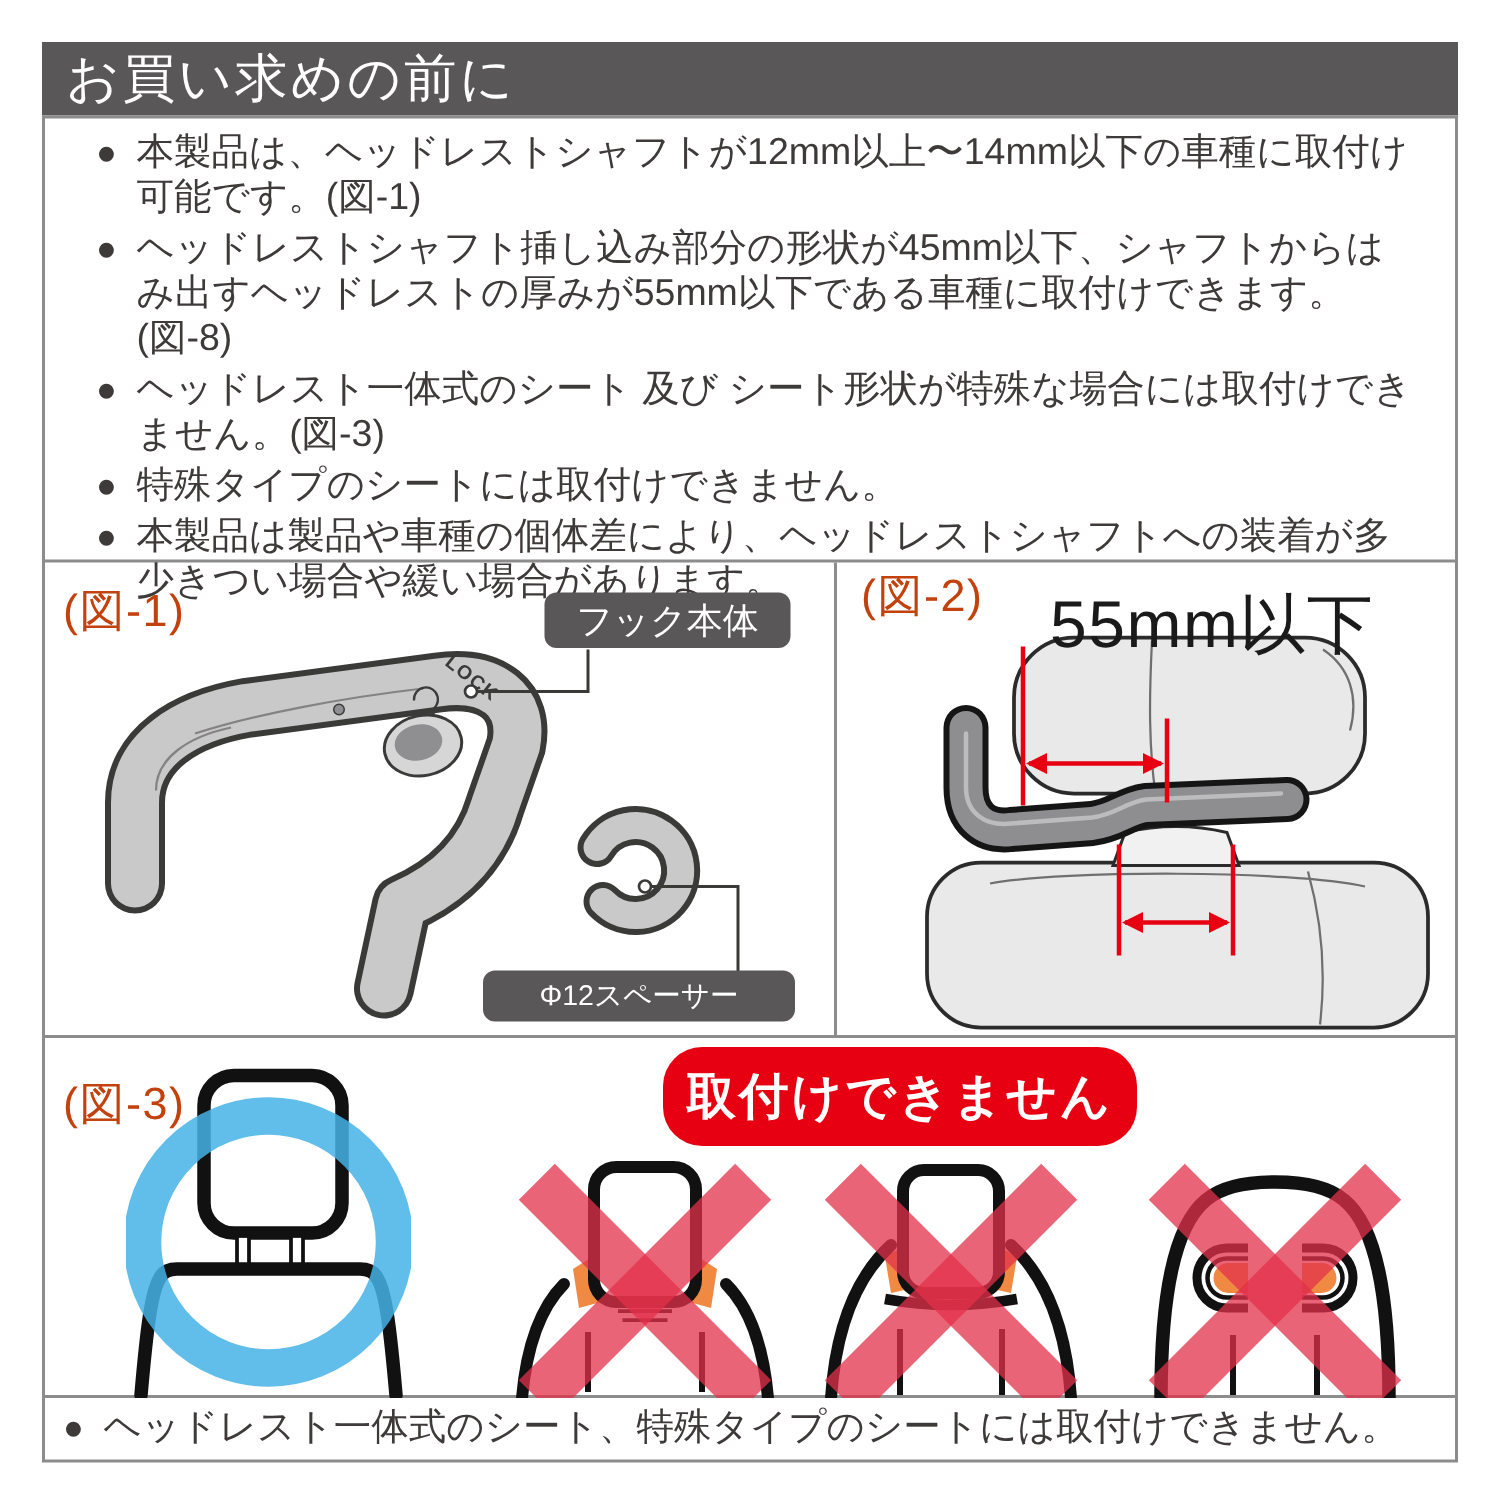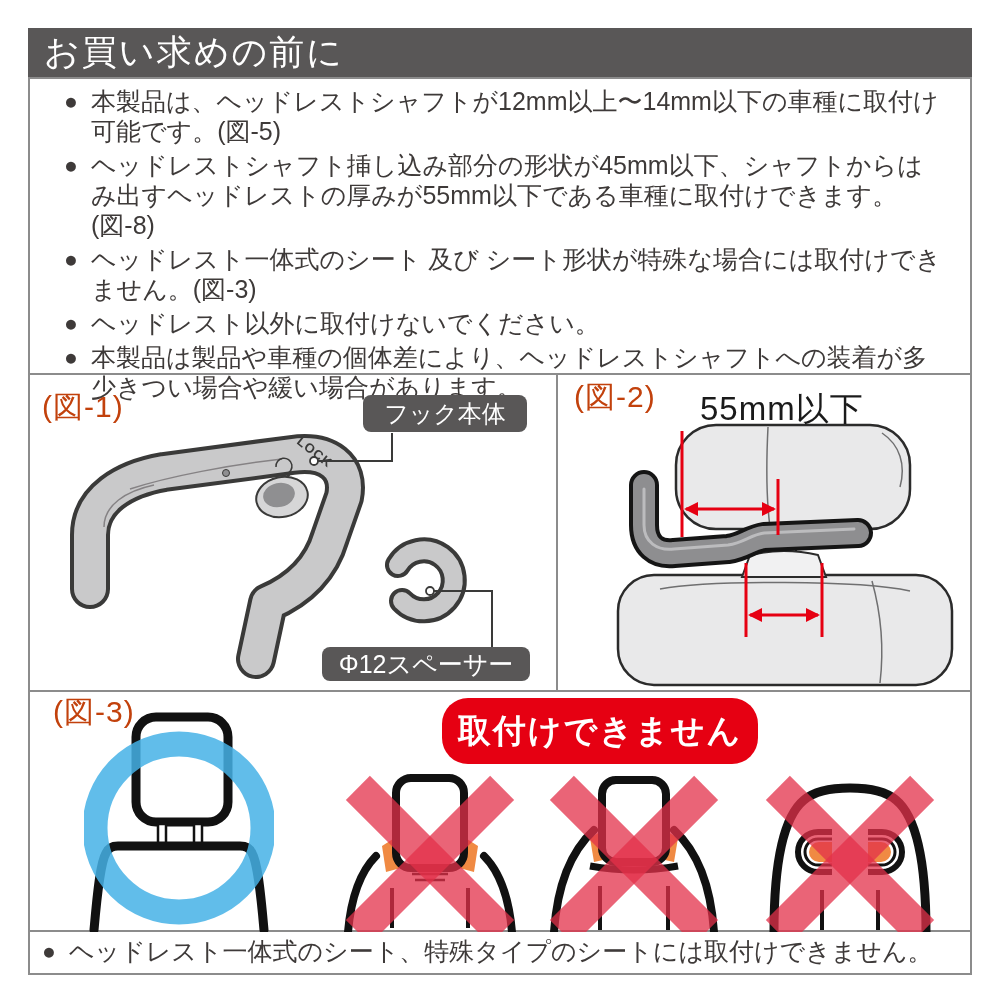--- a/index.html
+++ b/index.html
@@ -22,21 +22,21 @@
   .notes{left:64px;top:86px;width:884px;font-size:25px;line-height:30px;color:#3e3a39;}
   .note-item{display:flex;margin-bottom:4px;}
   .note-item .bullet{flex:0 0 27px;font-size:23px;}
   
   .fig-label{font-size:30px;color:#c2410c;letter-spacing:1px;}
   
   .pill{
     background:#595757;color:#ffffff;border-radius:8px;text-align:center;
     display:flex;align-items:center;justify-content:center;box-sizing:border-box;
   }
-  .dim-text{font-size:33px;color:#1a1a1a;letter-spacing:1px;white-space:nowrap;}
+  .dim-text{font-size:44px;color:#1a1a1a;letter-spacing:1px;white-space:nowrap;}
   
   .badge{
     background:#e60012;color:#ffffff;border-radius:26px;font-size:33px;font-weight:bold;
     display:flex;align-items:center;justify-content:center;letter-spacing:2px;
   }
   .fig3-note{left:42px;top:936px;width:920px;font-size:25px;line-height:30px;color:#3e3a39;display:flex;}
   .fig3-note .bullet{flex:0 0 27px;font-size:23px;}
   svg{display:block;}
 </style>
 </head>
@@ -48,33 +48,33 @@
 
 <div class="abs frame"></div>
 <div class="abs divider" style="left:28px;top:373px;width:944px;height:2px;"></div>
 <div class="abs divider" style="left:556px;top:375px;width:2px;height:315px;"></div>
 <div class="abs divider" style="left:28px;top:690px;width:944px;height:2px;"></div>
 <div class="abs divider" style="left:28px;top:930px;width:944px;height:2px;"></div>
 
 <div class="abs notes">
   <div class="note-item">
     <span class="bullet">●</span>
-    <span class="note-text">本製品は、ヘッドレストシャフトが12mm以上〜14mm以下の車種に取付け可能です。(図-5)</span>
+    <span class="note-text">本製品は、ヘッドレストシャフトが12mm以上〜14mm以下の車種に取付け可能です。(図-1)</span>
   </div>
   <div class="note-item">
     <span class="bullet">●</span>
     <span class="note-text">ヘッドレストシャフト挿し込み部分の形状が45mm以下、シャフトからはみ出すヘッドレストの厚みが55mm以下である車種に取付けできます。(図-8)</span>
   </div>
   <div class="note-item">
     <span class="bullet">●</span>
     <span class="note-text">ヘッドレスト一体式のシート 及び シート形状が特殊な場合には取付けできません。(図-3)</span>
   </div>
   <div class="note-item">
     <span class="bullet">●</span>
-    <span class="note-text">ヘッドレスト以外に取付けないでください。</span>
+    <span class="note-text">特殊タイプのシートには取付けできません。</span>
   </div>
   <div class="note-item">
     <span class="bullet">●</span>
     <span class="note-text">本製品は製品や車種の個体差により、ヘッドレストシャフトへの装着が多少きつい場合や緩い場合があります。</span>
   </div>
 </div>
 
 <div class="abs" style="left:30px;top:377px;width:524px;height:311px;">
   <svg width="524" height="311" viewBox="0 0 524 311">
 
@@ -94,21 +94,21 @@
     <path d="M368,188 A30,30 0 1 1 372,224" fill="none" stroke="#3a3a39" stroke-width="26" stroke-linecap="round"></path>
     <path d="M368,188 A30,30 0 1 1 372,224" fill="none" stroke="#c9c9ca" stroke-width="18" stroke-linecap="round"></path>
 
     <polyline points="288,84 362,84 362,56" fill="none" stroke="#3a3a39" stroke-width="2"></polyline>
     <circle cx="284" cy="84" r="4" fill="#ffffff" stroke="#3a3a39" stroke-width="1.8"></circle>
     <polyline points="404,214 462,214 462,272" fill="none" stroke="#3a3a39" stroke-width="2"></polyline>
     <circle cx="400" cy="214" r="4" fill="#ffffff" stroke="#3a3a39" stroke-width="1.8"></circle>
   </svg>
   <div class="abs fig-label" style="left:12px;top:10px;">(図-1)</div>
   <div class="abs pill" style="left:333px;top:18px;width:164px;height:37px;font-size:24px;">フック本体</div>
-  <div class="abs pill" style="left:292px;top:270px;width:208px;height:34px;font-size:25px;">Φ12スペーサー</div>
+  <div class="abs pill" style="left:292px;top:270px;width:208px;height:34px;font-size:19px;">Φ12スペーサー</div>
 </div>
 
 <div class="abs" style="left:560px;top:377px;width:410px;height:311px;">
   <svg width="410" height="311" viewBox="0 0 410 311">
 
     <rect x="116" y="48" width="234" height="104" rx="40" fill="#e9e9ea" stroke="#2b2b2b" stroke-width="2.5"></rect>
     <path d="M208,50 C206,90 206,120 210,150" fill="none" stroke="#6f6f70" stroke-width="1.5"></path>
     <path d="M322,56 C340,68 346,88 340,110" fill="none" stroke="#6f6f70" stroke-width="1.5"></path>
 
     <rect x="212" y="150" width="24" height="30" fill="#e3e3e4" stroke="#2b2b2b" stroke-width="2"></rect>
@@ -137,21 +137,21 @@
       <line x1="190" y1="238" x2="258" y2="238"></line>
     </g>
     <polygon points="188,238 202,231 202,245" fill="#e60012"></polygon>
     <polygon points="260,238 246,231 246,245" fill="#e60012"></polygon>
   </svg>
   <div class="abs fig-label" style="left:14px;top:0;">(図-2)</div>
   <div class="abs dim-text" style="left:140px;top:10px;">55mm以下</div>
 </div>
 
 <div class="abs" style="left:30px;top:692px;width:940px;height:236px;">
-  <div class="abs fig-label" style="left:12px;top:0;margin-left:11px;">(図-3)</div>
+  <div class="abs fig-label" style="left:12px;top:24px;">(図-3)</div>
   <div class="abs badge" style="left:412px;top:6px;width:316px;height:66px;">取付けできません</div>
 
   <svg class="abs" style="left:54px;top:20px;" width="190" height="220" viewBox="0 0 190 220">
     <rect x="52" y="5" width="92" height="105" rx="20" fill="#ffffff" stroke="#111111" stroke-width="9"></rect>
     <rect x="74" y="112" width="8" height="20" fill="#ffffff" stroke="#111111" stroke-width="2.5"></rect>
     <rect x="110" y="112" width="8" height="20" fill="#ffffff" stroke="#111111" stroke-width="2.5"></rect>
     <path d="M10,218 C14,172 17,150 22,141 Q25,134 34,134 L156,134 Q165,134 168,141 C173,150 176,172 180,218" fill="none" stroke="#111111" stroke-width="9" stroke-linecap="round"></path>
     <circle cx="95" cy="116" r="84" fill="none" stroke="#45b2e6" stroke-width="25" opacity="0.85"></circle>
   </svg>
 

